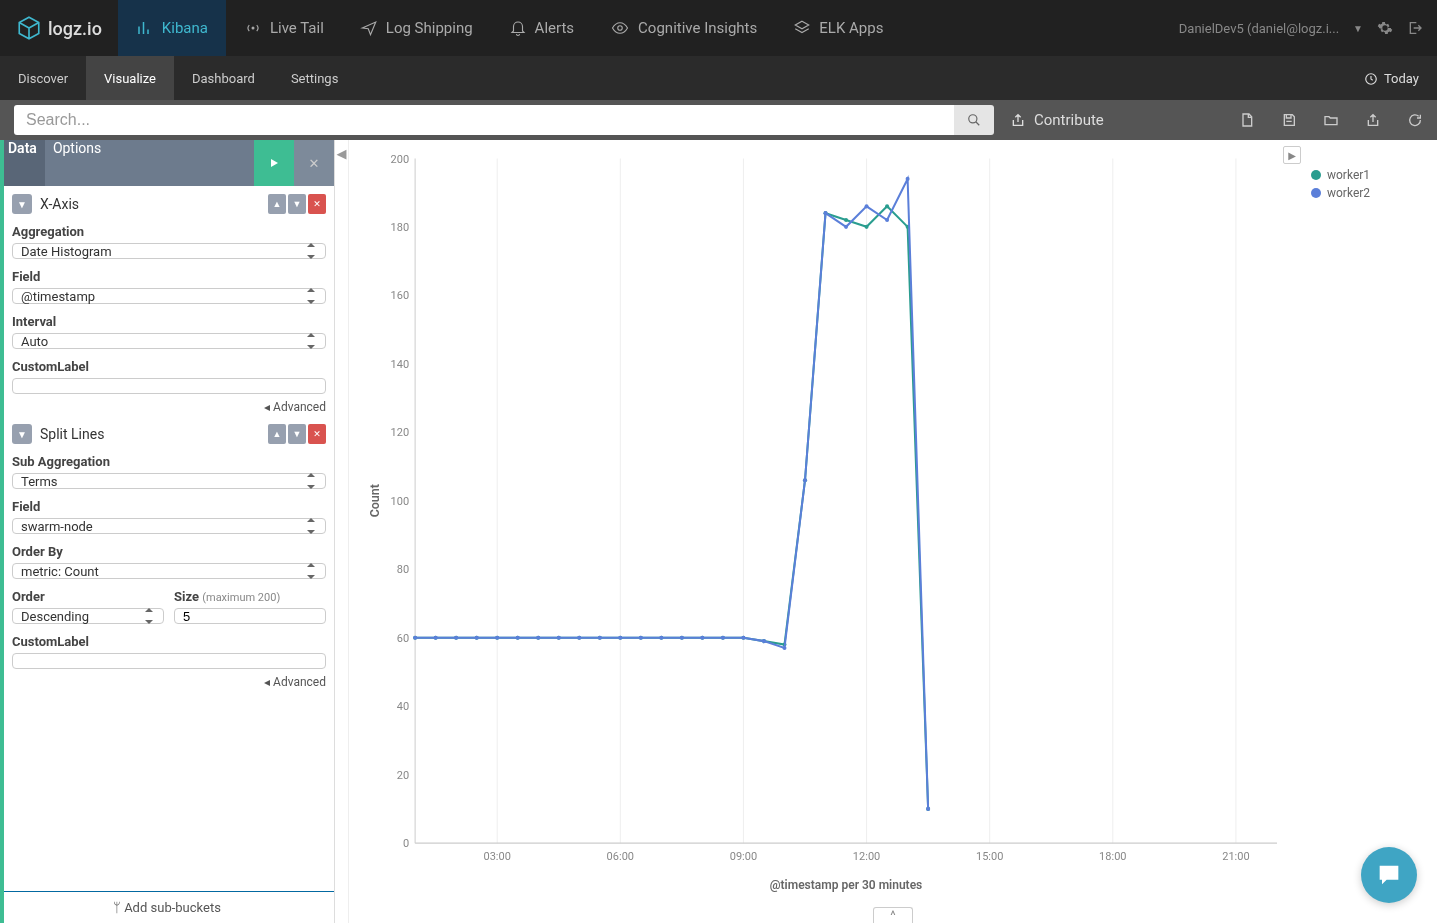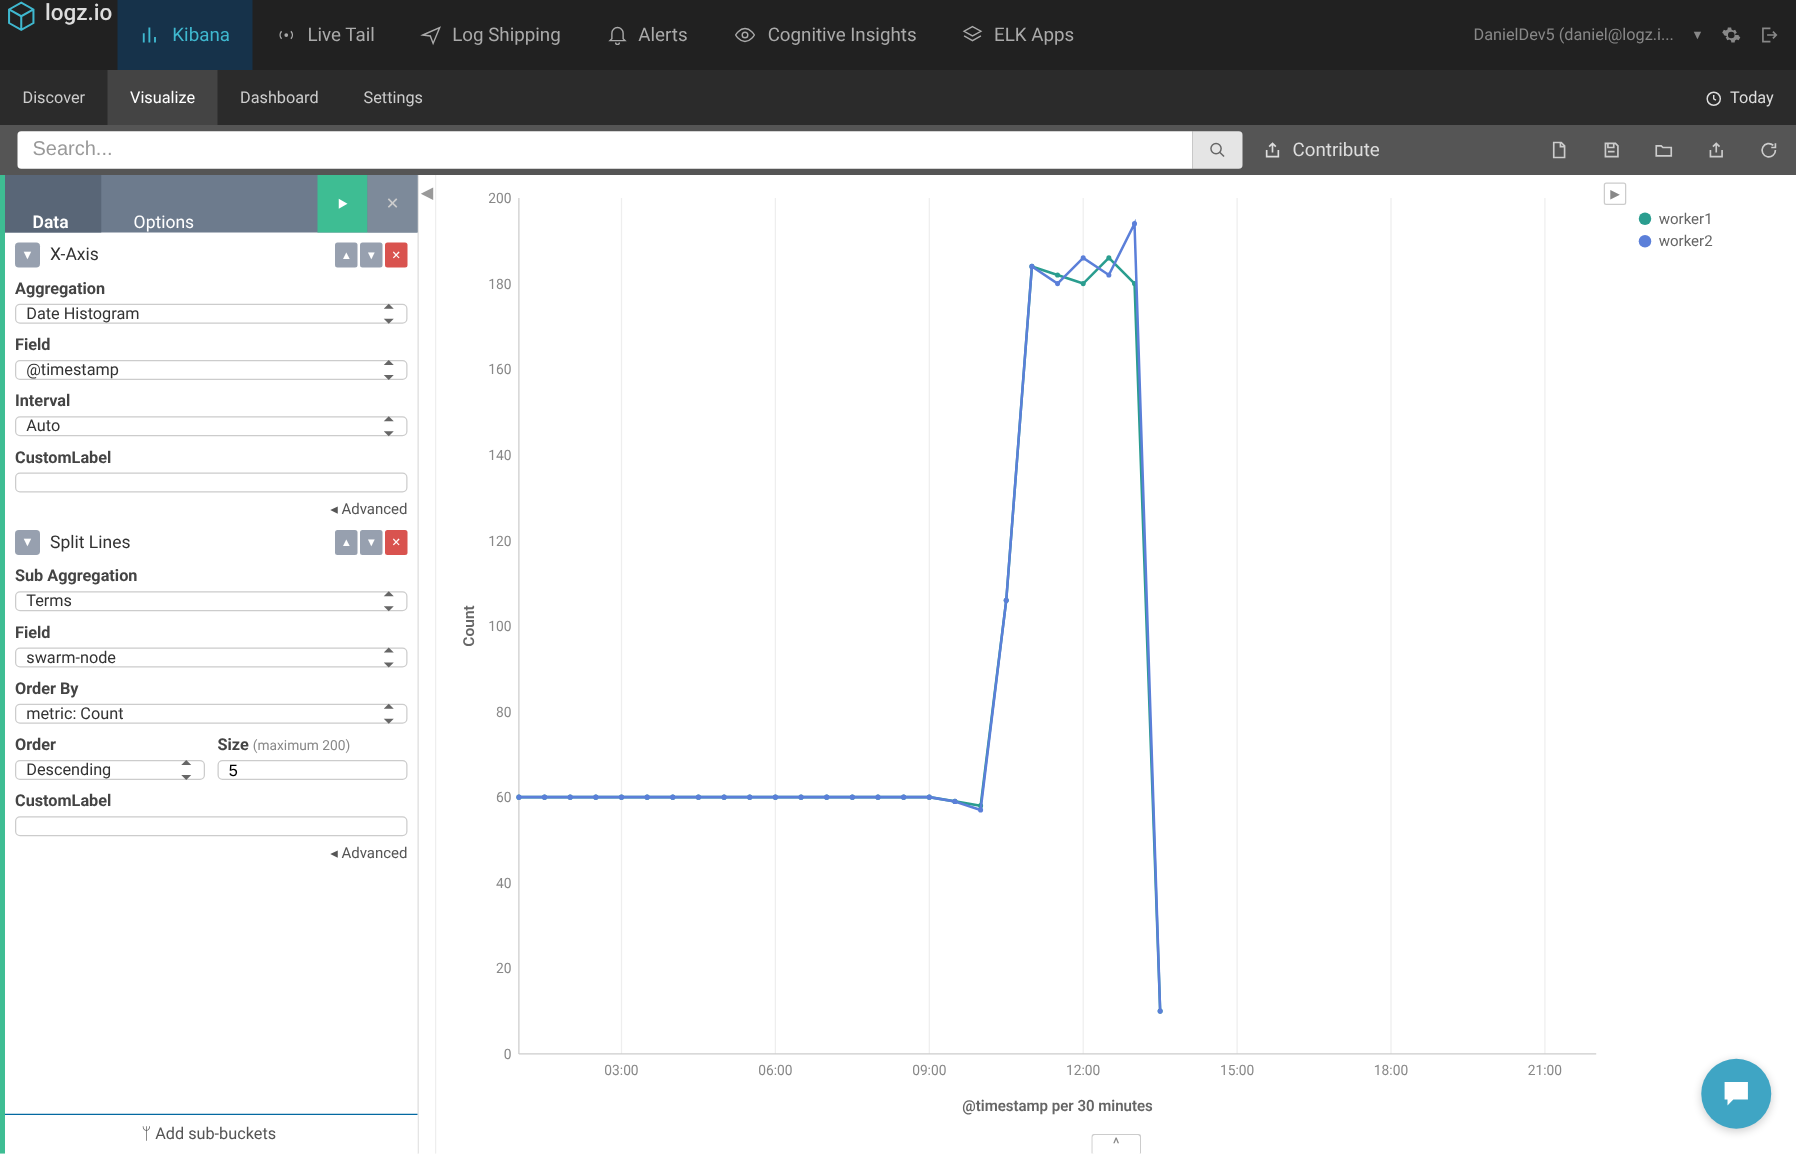--- a/index.html
+++ b/index.html
@@ -1,20 +1,20 @@
 <!DOCTYPE html>
 <html><head>
 <meta charset="utf-8">
 <style>
 * { box-sizing: border-box; margin: 0; padding: 0; }
 body { font-family: -apple-system, BlinkMacSystemFont, "Segoe UI", Roboto, "Helvetica Neue", Arial, sans-serif; font-size: 13px; color: #333; background: #fff; width: 1437px; height: 923px; overflow: hidden; position: relative; }
 
 
 .topnav { display: flex; align-items: center; height: 56px; background: #212121; color: #ccc; }
-.logo-box { display: flex; padding: 0 4px; height: 56px; }
+.logo-box { display: flex; align-items: center; padding: 0 16px; height: 56px; }
 .logo-text { font-size: 18px; font-weight: 500; color: #ddd; margin-left: 6px; }
 .nav-item { display: flex; align-items: center; height: 56px; padding: 0 18px; color: #aaa; font-size: 15px; cursor: pointer; }
 .nav-item.active { background: #16324a; color: #3fb8cf; }
 .nav-item .nav-icon { margin-right: 8px; display: flex; }
 .topnav-right { margin-left: auto; display: flex; align-items: center; padding-right: 14px; gap: 14px; }
 .user-label { color: #888; font-size: 13px; }
 .icon-btn-dark { color: #888; cursor: pointer; display: flex; }
 
 
 .subnav { display: flex; align-items: center; height: 44px; background: #2b2b2b; color: #ccc; }
@@ -30,21 +30,21 @@
 .search-btn { width: 40px; background: #e5e5e5; border: none; border-radius: 0 3px 3px 0; cursor: pointer; display: flex; align-items: center; justify-content: center; }
 .contribute { display: flex; align-items: center; color: #ddd; font-size: 15px; gap: 8px; cursor: pointer; }
 .action-icons { display: flex; gap: 26px; margin-left: auto; color: #ccc; }
 .action-icons span { cursor: pointer; display: flex; }
 
 
 .main { display: flex; height: calc(923px - 56px - 44px - 40px); }
 .sidebar { width: 335px; border-right: 1px solid #ddd; display: flex; flex-direction: column; background: #fff; position: relative; }
 .side-accent { position: absolute; left: 0; top: 0; bottom: 0; width: 4px; background: #3ebd93; }
 .sidebar-tabs { display: flex; background: #6d7b8d; height: 46px; }
-.sidebar-tab { padding: 0 26px; display: flex; align-items: flex-end; color: #fff; font-size: 14px; cursor: pointer; }
+.sidebar-tab { padding: 0 8px; display: flex; align-items: flex-start; color: #fff; font-size: 14px; cursor: pointer; }
 .sidebar-tab.active { background: #596677; font-weight: 600; }
 .sidebar-tabs-right { margin-left: auto; display: flex; }
 .run-btn { width: 40px; background: #3ebd93; display: flex; align-items: center; justify-content: center; cursor: pointer; }
 .close-tab-btn { width: 40px; background: #7d8a9a; display: flex; align-items: center; justify-content: center; color: #ccc; cursor: pointer; }
 
 .sidebar-content { flex: 1; overflow-y: auto; padding: 8px 8px 8px 12px; }
 .agg-section { margin-bottom: 10px; }
 .agg-header { display: flex; align-items: center; background: #fff; margin-bottom: 8px; }
 .agg-toggle { width: 20px; height: 20px; background: #97a0af; border-radius: 3px; display: flex; align-items: center; justify-content: center; color: #fff; font-size: 10px; margin-right: 8px; cursor: pointer; }
 .agg-title { font-size: 14px; font-weight: 400; color: #333; flex: 1; }

